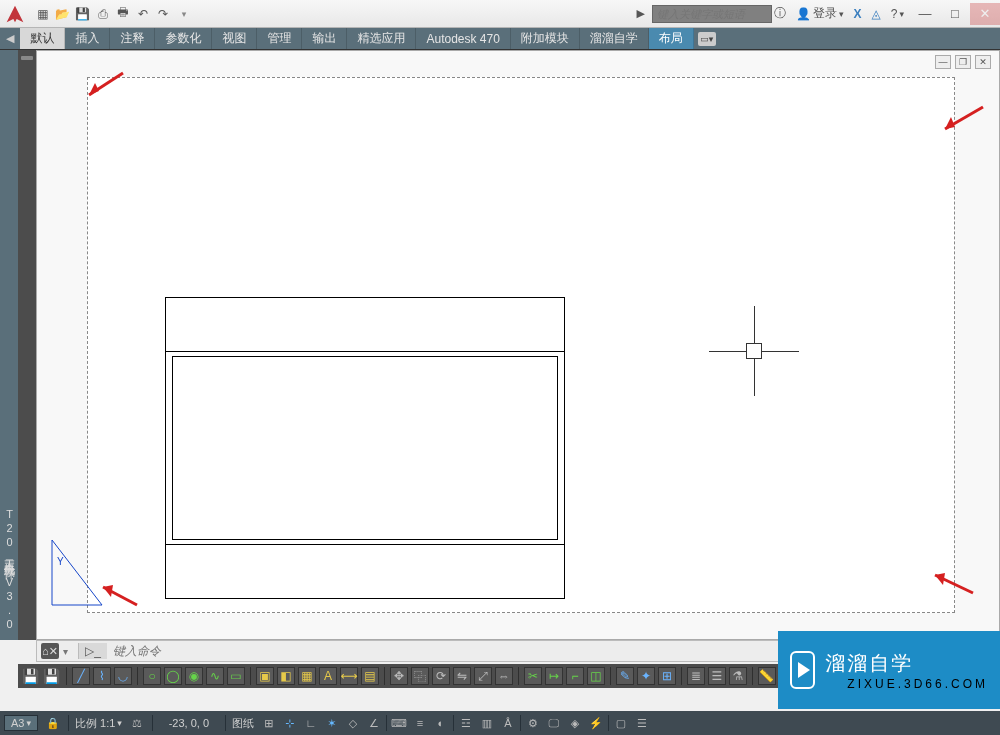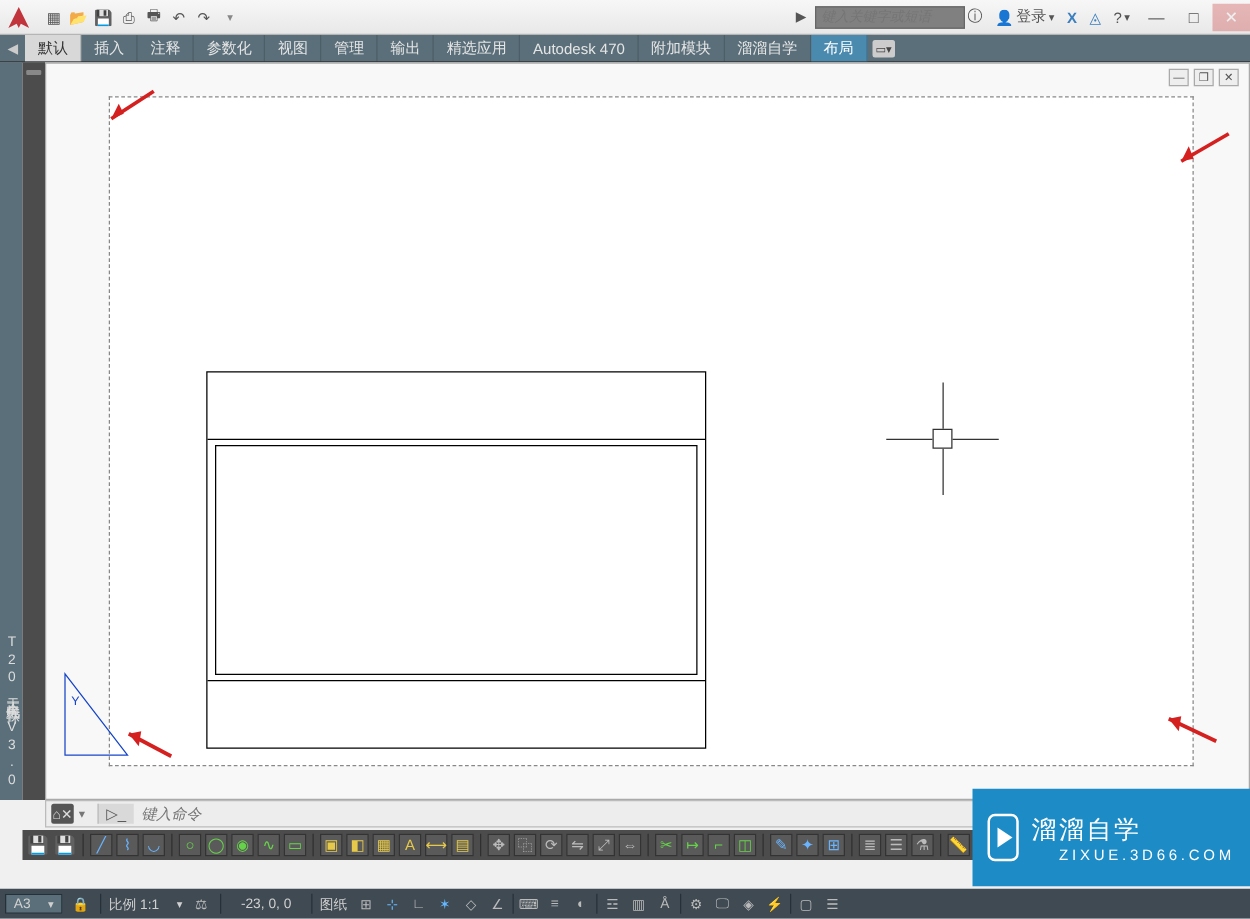--- a/index.html
+++ b/index.html
@@ -77,34 +77,34 @@
 .tb-ico { width:18px; height:18px; display:flex; align-items:center; justify-content:center; font-size:12px; color:#bbb; background:#5a5a5a; border:1px solid #333; cursor:pointer;}
 .tb-ico.gr{ color:#66d24a;}
 .tb-ico.bl{ color:#6ab4ff;}
 .tb-ico.yl{ color:#e6c94a;}
 .tb-ico.save{ color:#6ab4ff; background:#4c4c4c; border:none; font-size:14px;}
 .tb-sep { width:1px; height:18px; background:#2f2f2f; margin:0 2px;}
 
 
 .status { position:absolute; left:0; right:0; bottom:0; height:24px; background:#3f4a52; display:flex; align-items:center; gap:6px; padding:0 4px; color:#d0d0d0; font-size:11px; z-index:4;}
 .status .chip { background:#5a6f7a; padding:1px 6px; border:1px solid #263038; cursor:pointer;}
-.status .dd { display:flex; align-items:center; gap:14px; cursor:pointer;}
+.status .dd { display:flex; align-items:center; gap:2px; cursor:pointer;}
 .status .coord { min-width:60px; text-align:center; }
 .status-icons { display:flex; gap:3px; align-items:center;}
 .sico { width:18px; height:18px; display:flex; align-items:center; justify-content:center; color:#bbb; cursor:pointer;}
 .sico.on { color:#66b9ff;}
 .status-sep{ width:1px; height:16px; background:#263038;}
 
 
 .wm { position:absolute; right:0; bottom:26px; width:222px; height:78px; background:#1d8cc6; display:flex; align-items:center; gap:10px; padding:0 12px; z-index:5;}
 .wm-play { width:38px; height:38px; border:2px solid #fff; border-radius:6px; display:flex; align-items:center; justify-content:center;}
 .wm-play::before { content:""; border-left:12px solid #fff; border-top:8px solid transparent; border-bottom:8px solid transparent; margin-left:3px;}
 .wm-txt { color:#fff; }
 .wm-txt .t1 { font-size:20px; font-weight:normal; letter-spacing:2px;}
-.wm-txt .t2 { font-size:12px; letter-spacing:3px; color:#ffffff;margin-left:22px;}
+.wm-txt .t2 { font-size:12px; letter-spacing:3px; color:#000000;margin-left:22px;}
 
 
 .dd-ar::after{content:"▾"; font-size:9px; color:#888; margin-left:2px;}
 </style>
 </head>
 <body>
 
 <div class="titlebar">
   <div class="app-logo">
     <svg viewBox="0 0 24 24">

